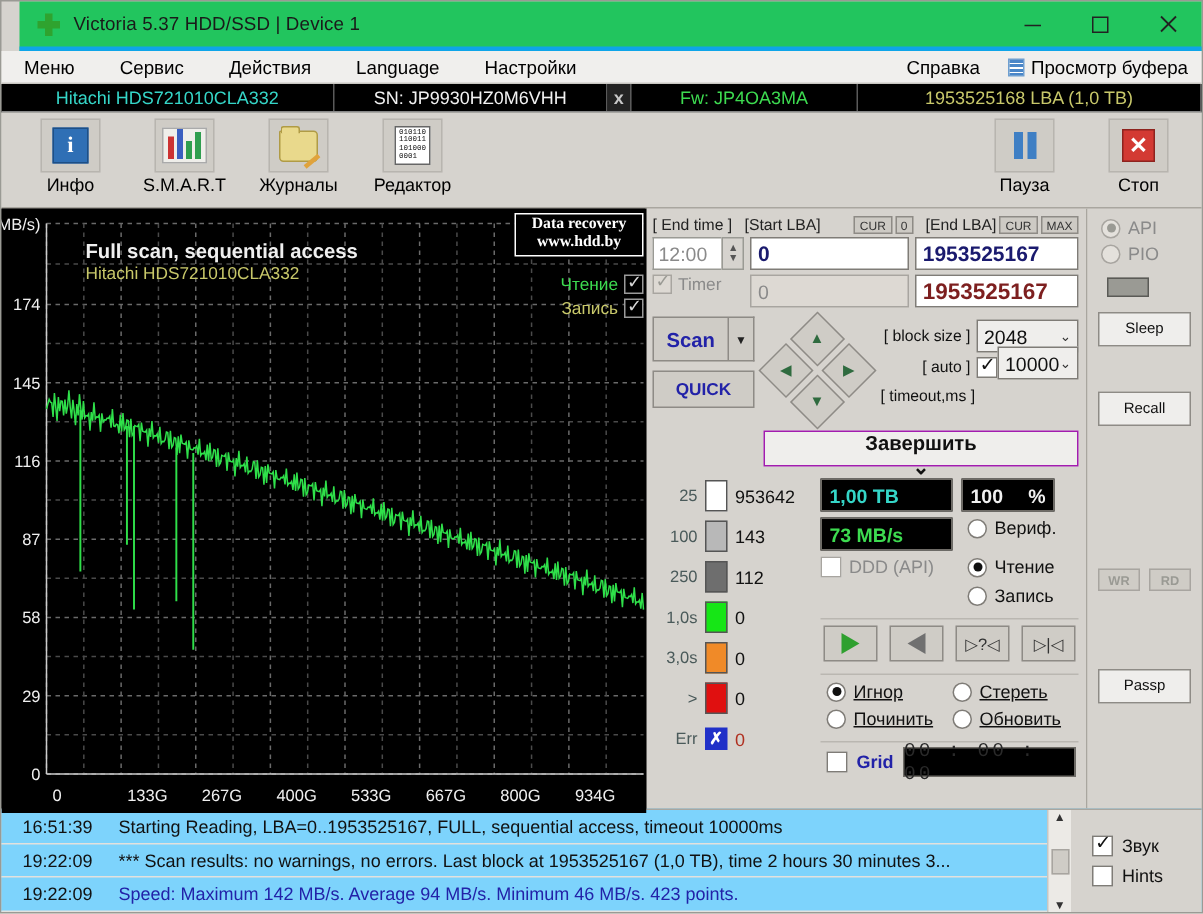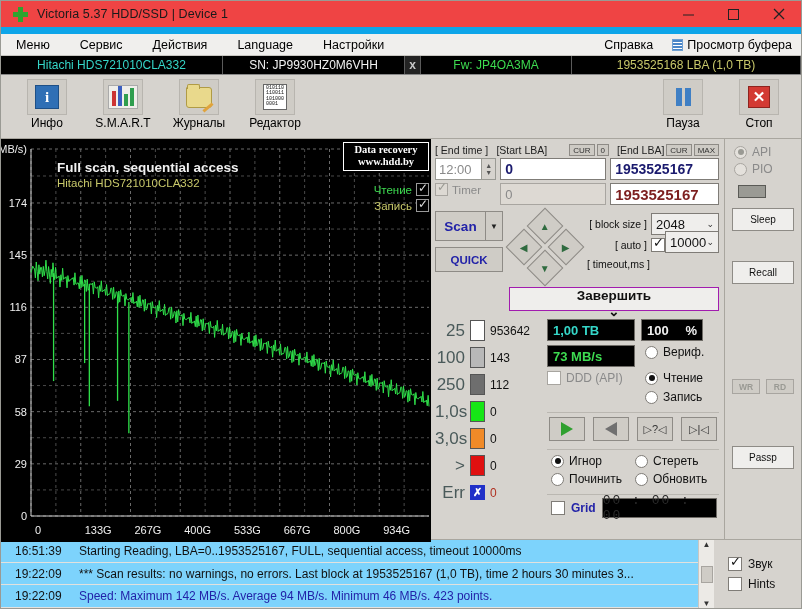--- a/index.html
+++ b/index.html
@@ -14,23 +14,24 @@
     width: 802px; height: 609px;
     position: relative;
     background: #d6d3ce;
     display: flex; flex-direction: column;
     border: 1px solid #9a9a94;
   }
 
   
   .titlebar {
     height: 33px; min-height: 33px;
-    background: #ef4444;
+    background: #22c55e;
     display: flex; align-items: center;
-    border-bottom: 7px solid #0ea5e9;
+    border-bottom: 3px solid #0ea5e9;
+    margin-left: 12px;
   }
   .tb-icon {
     width: 26px; height: 26px;
     margin-left: 6px; margin-right: 4px;
     display: flex; align-items: center; justify-content: center;
   }
   .plus-glyph { position: relative; width: 15px; height: 15px; }
   .plus-glyph::before, .plus-glyph::after {
     content: ""; position: absolute; background: #2fa32f;
   }
@@ -329,21 +330,21 @@
   .finish-sel {
     height: 24px; background: #efeeec; border: 1px solid #a21caf;
     display: flex; align-items: center; justify-content: space-between;
     padding: 0 5px; font-size: 13.5px; font-weight: bold; color: #111; flex-direction: column;
   }
 
   .stats-area { display: flex; flex: 1; padding: 8px 5px 4px 4px; gap: 4px; min-height:0;}
   .legend { width: 108px; display: flex; flex-direction: column; gap: 4px; }
   .lg-row { display: flex; align-items: center; gap: 5px; height: 23px; }
   .lg-lab {
-    width: 30px; text-align: right; font-size: 17px; color: #4a5a5a;
+    width: 30px; text-align: right; font-size: 11px; color: #4a5a5a;
   }
   .lg-swatch { width: 15px; height: 21px; border: 1px solid #555; }
   .lg-val { font-size: 12px; color: #111; }
   .lg-val.red { color: #b03020; }
   .lg-err-x {
     width: 15px; height: 15px; background: #2030c8; color: #fff;
     font-size: 11px; font-weight: bold;
     display: flex; align-items: center; justify-content: center;
   }
 
@@ -381,21 +382,21 @@
   .tp-btn {
     width: 36px; height: 24px; background: #cfccc6; border: 1px solid #8e8b86;
     display: flex; align-items: center; justify-content: center;
     font-size: 11px; color: #333;
   }
   .tri-r { width:0;height:0;border-left:12px solid #2fa02f;border-top:7px solid transparent;border-bottom:7px solid transparent;}
   .tri-l { width:0;height:0;border-right:12px solid #707070;border-top:7px solid transparent;border-bottom:7px solid transparent;}
 
   .mode-radios { display: flex; flex-wrap: wrap; padding: 2px 0 2px 4px;
                  border-top: 1px solid #bab7b1; }
-  .mode-radios .rad-row { width: 50%; margin: 2px 0; }
+  .mode-radios .rad-row { width: 50%; margin: 2px 0; text-decoration: underline; }
   .grid-row {
     display: flex; align-items: center; gap: 6px; padding: 3px 2px 2px 4px;
     border-top: 1px solid #bab7b1;
   }
   .grid-chk { width: 14px; height: 14px; background: #fff; border: 1px solid #7f7c77; }
   .grid-lab { font-size: 12px; font-weight: bold; color: #2222a8; }
   .digit-clock {
     flex: 1; height: 20px; background: #000; border: 1px solid #6f6c67;
     color: #2a2a2a; font-family: "Liberation Mono", monospace;
     font-size: 13px; letter-spacing: 2px;

